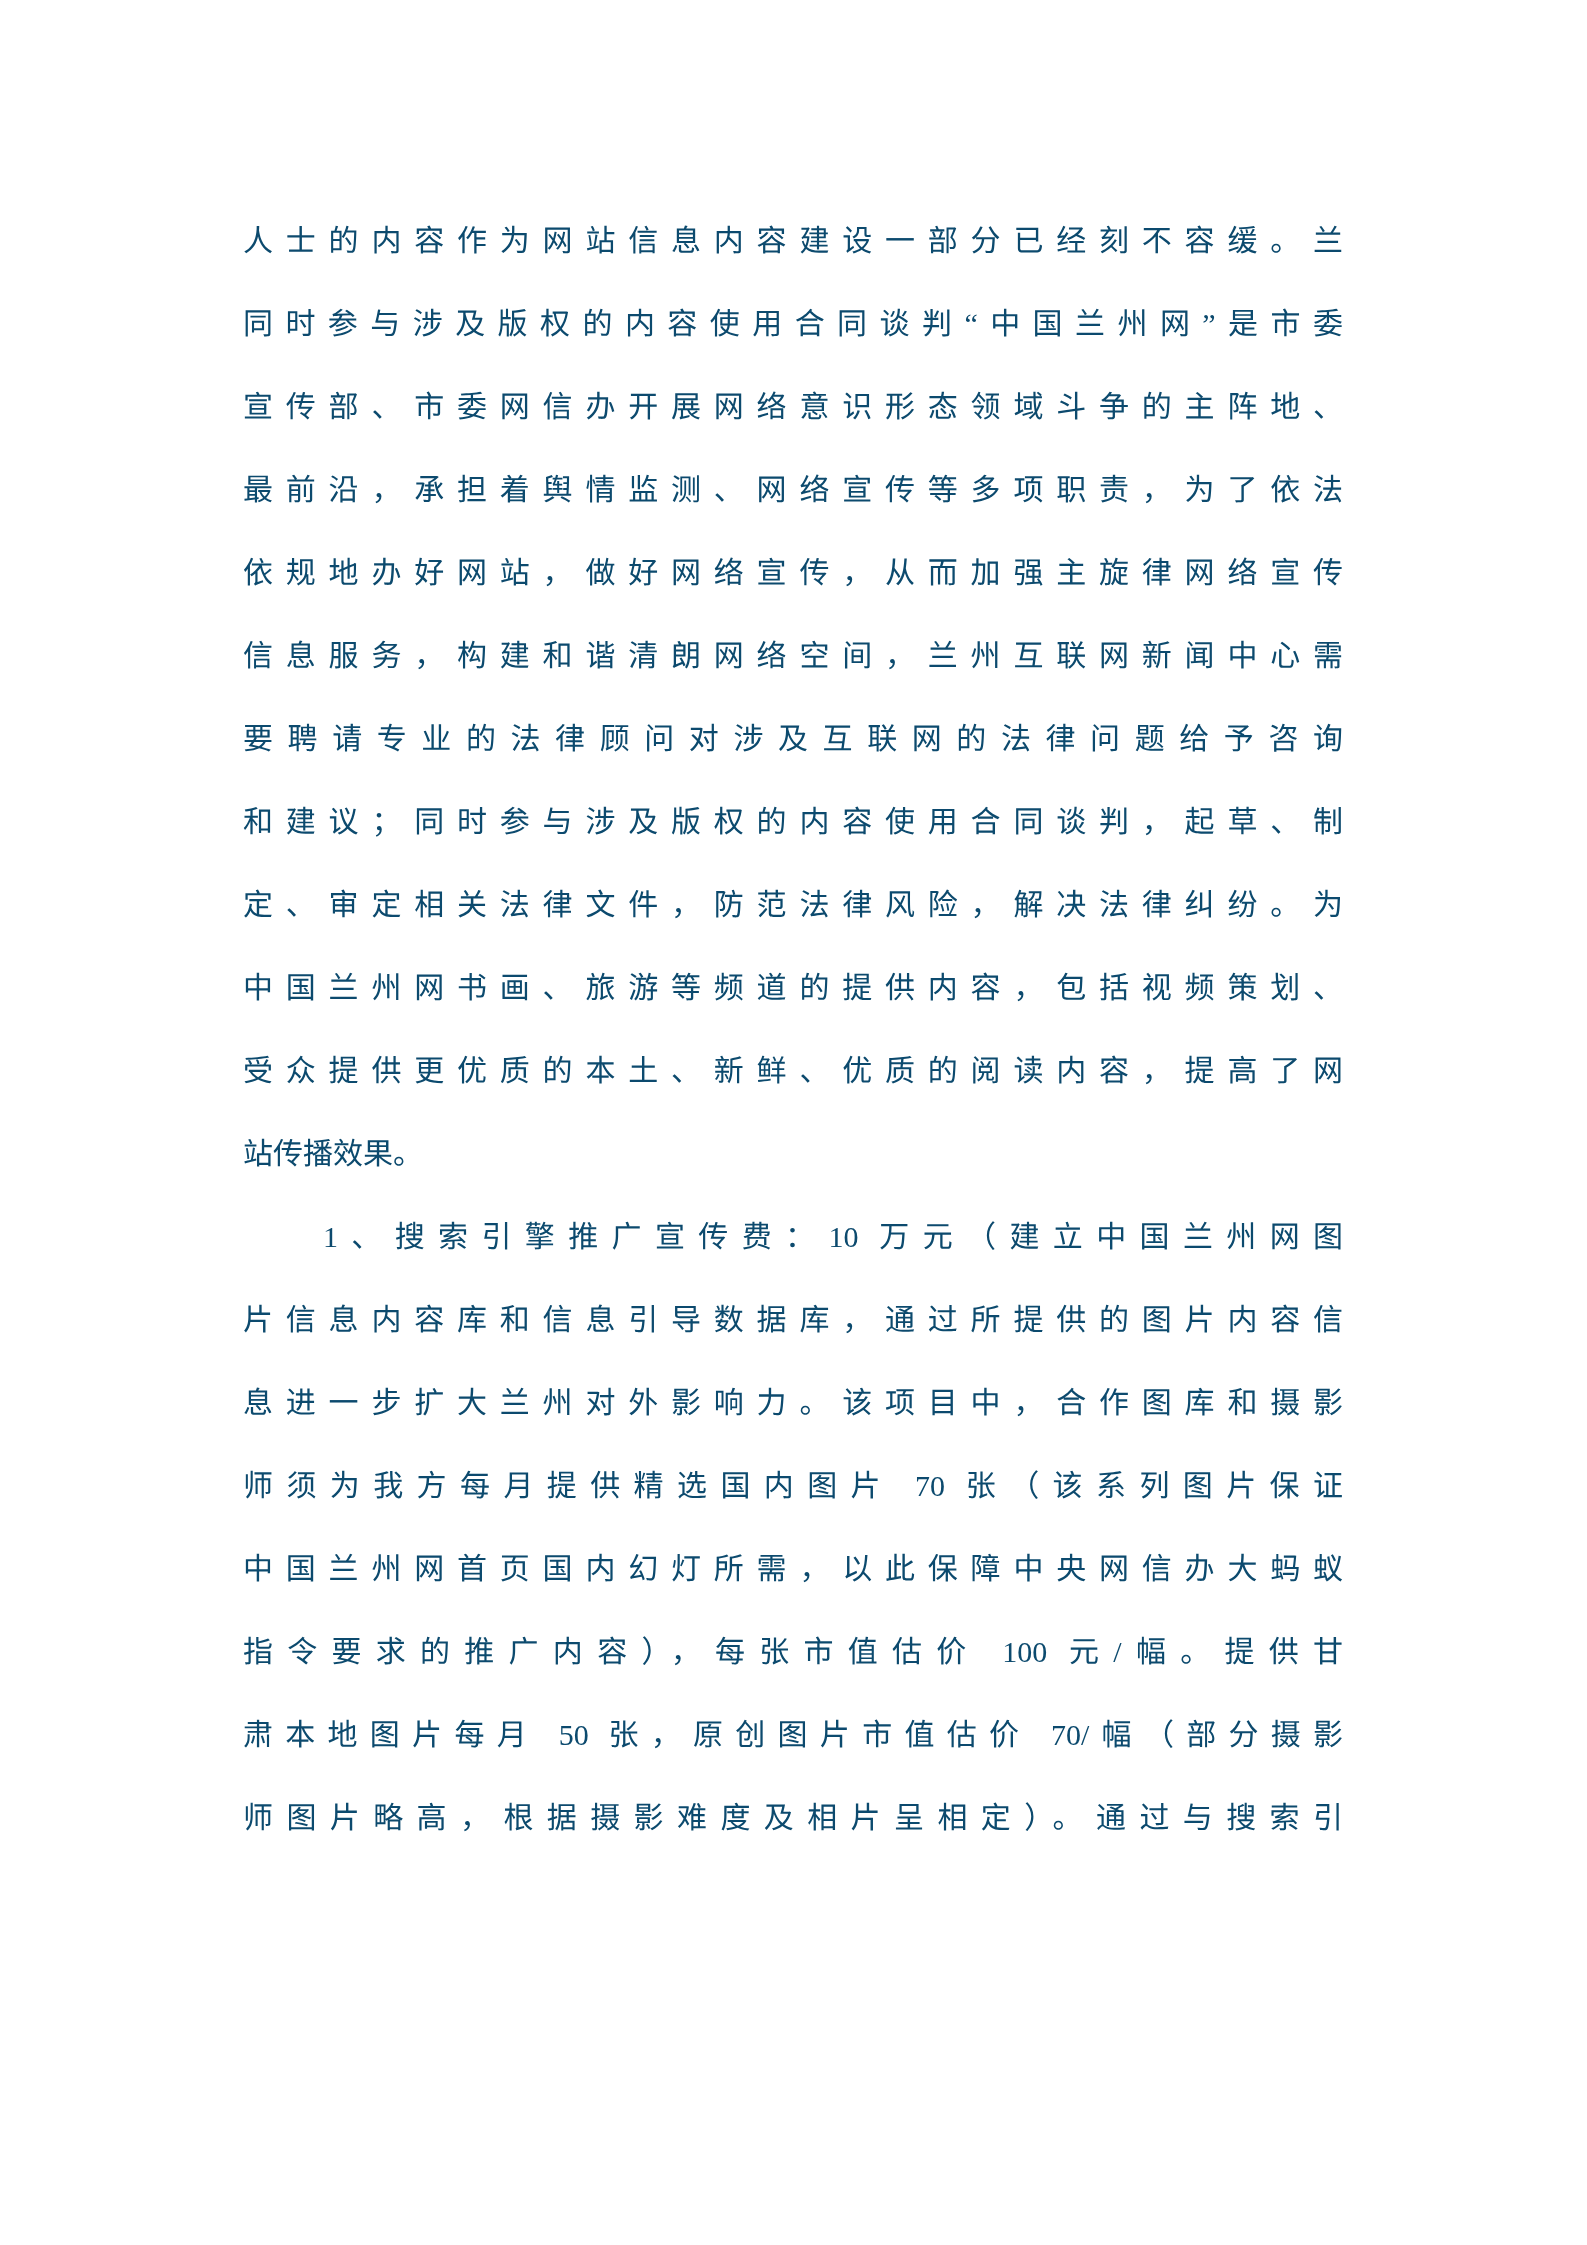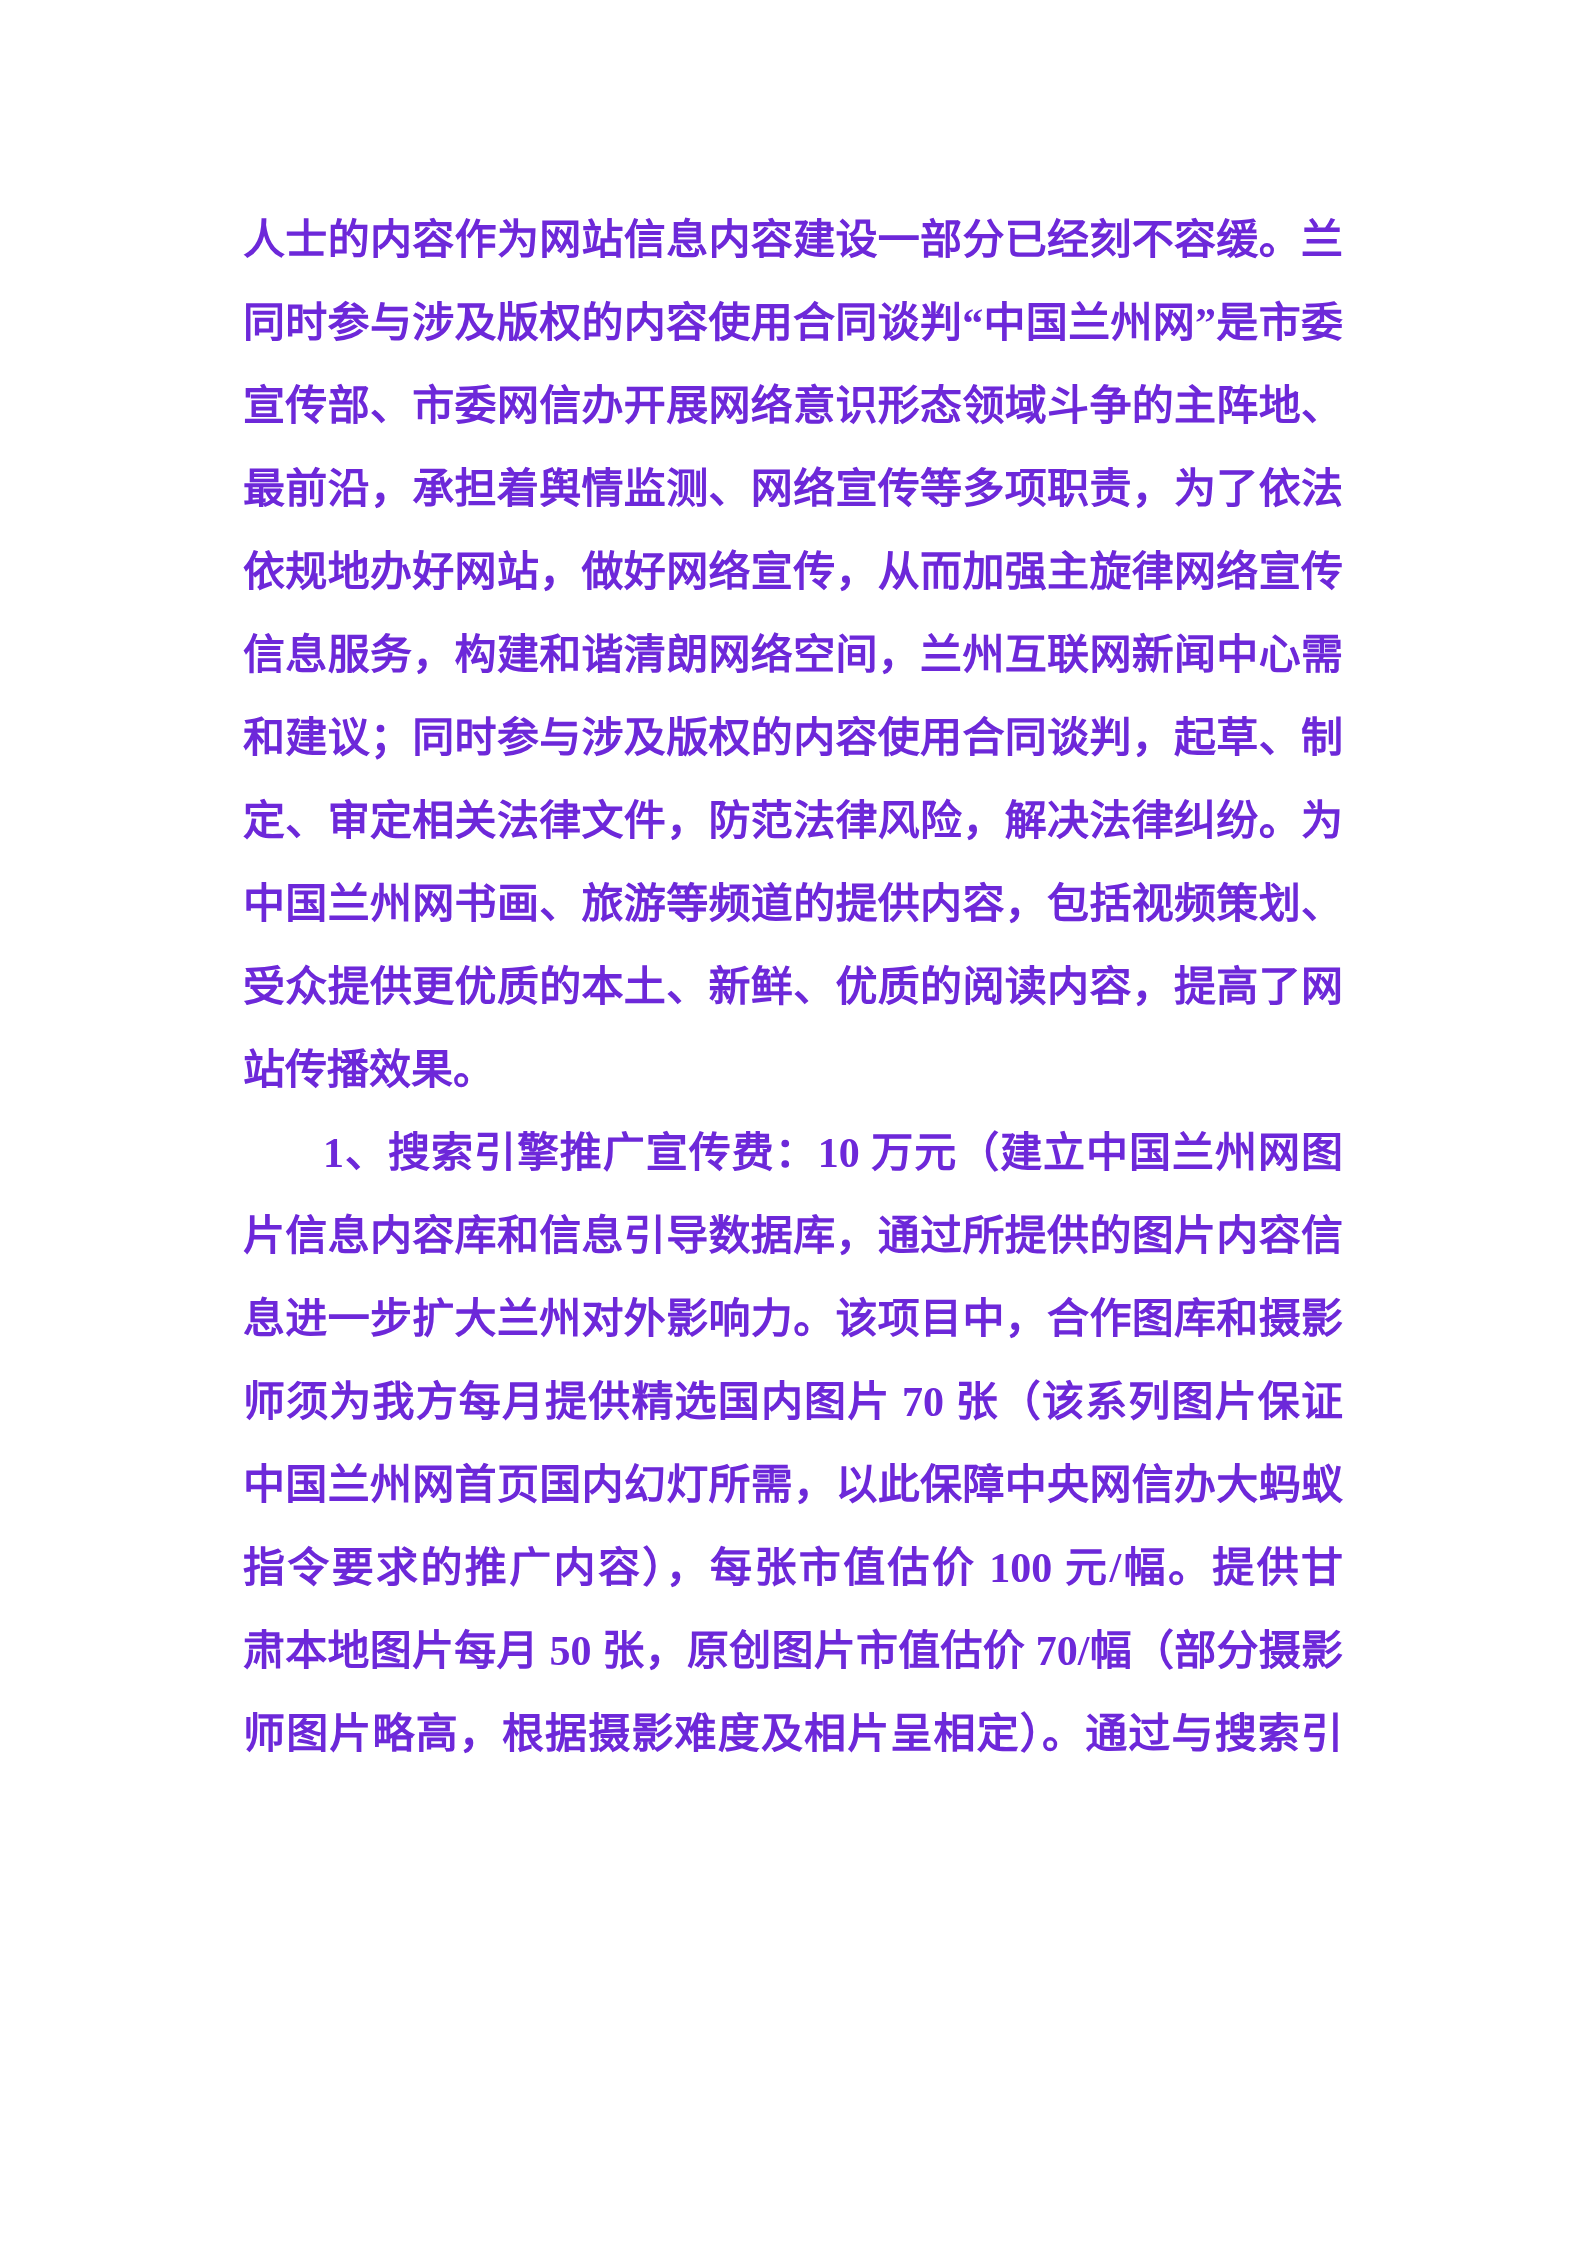--- a/index.html
+++ b/index.html
@@ -17,24 +17,24 @@
   .text-block {
     position: absolute;
     left: 243px;
     top: 199px;
     width: 1100px;
     color: #000000;
   }
   .line {
     height: 83px;
     line-height: 83px;
-    font-size: 42px;
-    font-weight: bold;
+    font-size: 30px;
+    font-weight: normal;
     font-family: "Liberation Serif", "DejaVu Serif", serif;
-    color: #6d28d9;
+    color: #0c4a6e;
     overflow: visible;
   }
   .line.justify {
     text-align: justify;
     text-align-last: justify;
   }
   .line.left {
     text-align: right;
     text-align-last: left;
     white-space: nowrap;
@@ -47,20 +47,21 @@
 <body>
 
 <div class="page">
   <div class="text-block">
       <div class="line justify">人士的内容作为网站信息内容建设一部分已经刻不容缓。兰</div>
       <div class="line justify">同时参与涉及版权的内容使用合同谈判“中国兰州网”是市委</div>
       <div class="line justify">宣传部、市委网信办开展网络意识形态领域斗争的主阵地、</div>
       <div class="line justify">最前沿，承担着舆情监测、网络宣传等多项职责，为了依法</div>
       <div class="line justify">依规地办好网站，做好网络宣传，从而加强主旋律网络宣传</div>
       <div class="line justify">信息服务，构建和谐清朗网络空间，兰州互联网新闻中心需</div>
+      <div class="line justify">要聘请专业的法律顾问对涉及互联网的法律问题给予咨询</div>
       <div class="line justify">和建议；同时参与涉及版权的内容使用合同谈判，起草、制</div>
       <div class="line justify">定、审定相关法律文件，防范法律风险，解决法律纠纷。为</div>
       <div class="line justify">中国兰州网书画、旅游等频道的提供内容，包括视频策划、</div>
       <div class="line justify">受众提供更优质的本土、新鲜、优质的阅读内容，提高了网</div>
       <div class="line left">站传播效果。</div>
       <div class="line justify indent">1、搜索引擎推广宣传费：10 万元（建立中国兰州网图</div>
       <div class="line justify">片信息内容库和信息引导数据库，通过所提供的图片内容信</div>
       <div class="line justify">息进一步扩大兰州对外影响力。该项目中，合作图库和摄影</div>
       <div class="line justify">师须为我方每月提供精选国内图片 70 张（该系列图片保证</div>
       <div class="line justify">中国兰州网首页国内幻灯所需，以此保障中央网信办大蚂蚁</div>

